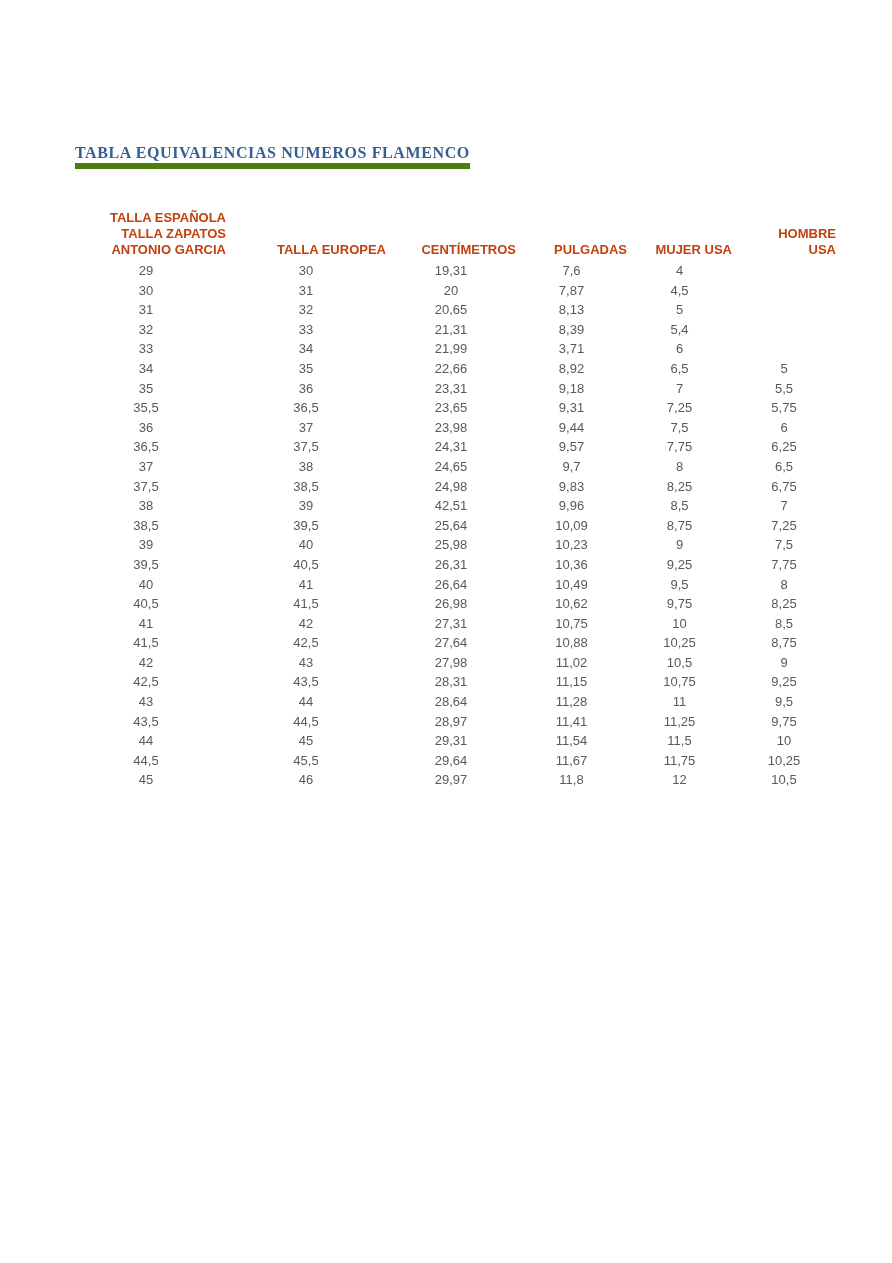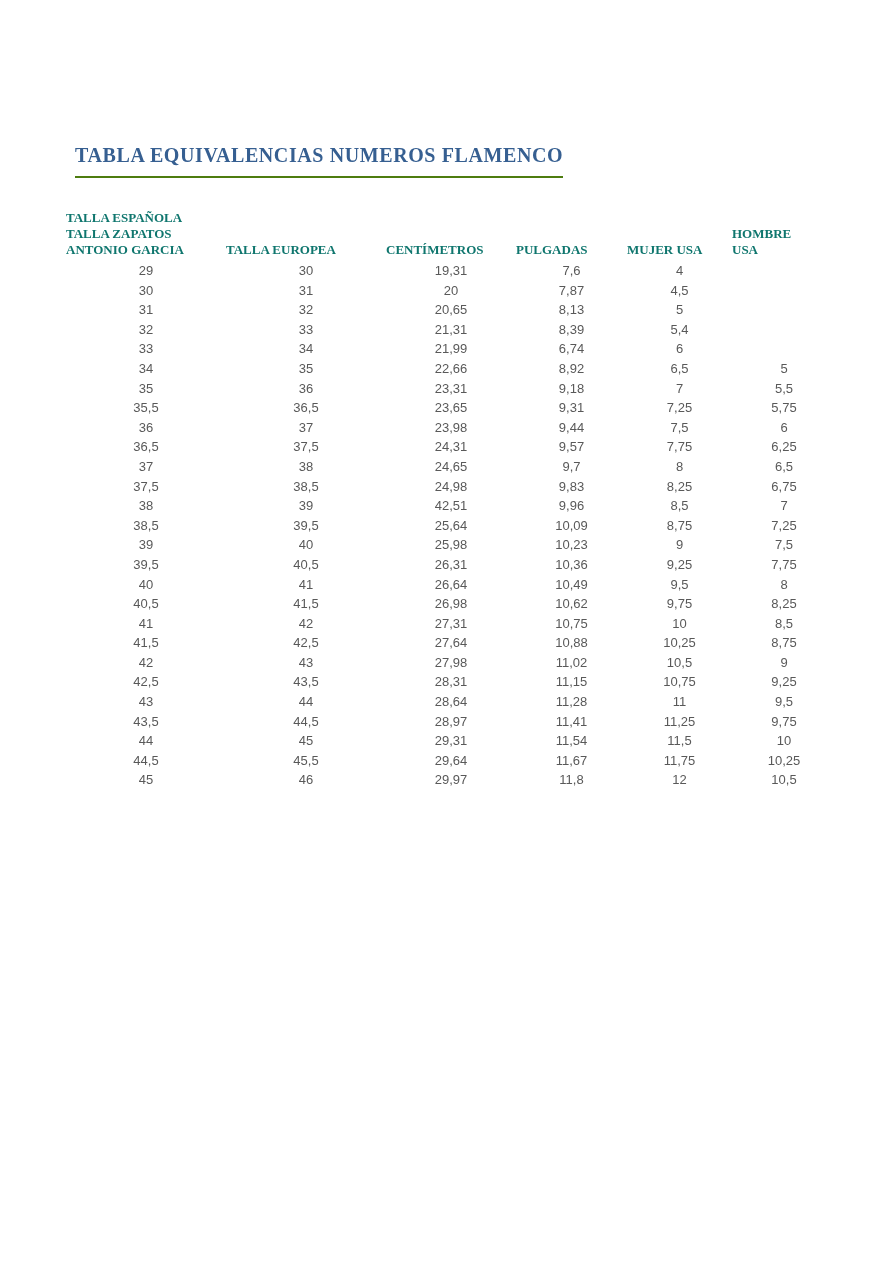--- a/index.html
+++ b/index.html
@@ -15,43 +15,43 @@
     width: 892px;
     height: 1263px;
     background: #ffffff;
   }
   .doc-title {
     position: absolute;
     left: 75px;
     top: 144px;
     display: inline-block;
     font-family: "Liberation Serif", serif;
-    font-size: 20px;
+    font-size: 16px;
     font-weight: bold;
     letter-spacing: 0.6px;
     color: #365f91;
-    border-bottom: 2px solid #4d7c0f;
-    padding-bottom: 9px;
+    border-bottom: 6px solid #4d7c0f;
+    padding-bottom: 1px;
     white-space: nowrap;
   }
   table.size-table {
     position: absolute;
     left: 66px;
     top: 210px;
     width: 770px;
     border-collapse: collapse;
     table-layout: fixed;
   }
   table.size-table th {
-    font-family: Liberation Serif, serif;
+    font-family: Liberation Sans, sans-serif;
     font-size: 13px;
     font-weight: bold;
-    color: #0f766e;
+    color: #c2410c;
     line-height: 16px;
-    text-align: left;
+    text-align: right;
     vertical-align: bottom;
     padding: 0 0 3px 0;
     white-space: nowrap;
   }
   table.size-table td {
     font-family: "Liberation Sans", sans-serif;
     font-size: 13px;
     font-weight: normal;
     color: #595959;
     line-height: 19.6px;
@@ -140,21 +140,21 @@
           <td>33</td>
           <td>21,31</td>
           <td>8,39</td>
           <td>5,4</td>
           <td></td>
         </tr>
         <tr>
           <td>33</td>
           <td>34</td>
           <td>21,99</td>
-          <td>6,74</td>
+          <td>3,71</td>
           <td>6</td>
           <td></td>
         </tr>
         <tr>
           <td>34</td>
           <td>35</td>
           <td>22,66</td>
           <td>8,92</td>
           <td>6,5</td>
           <td>5</td>

